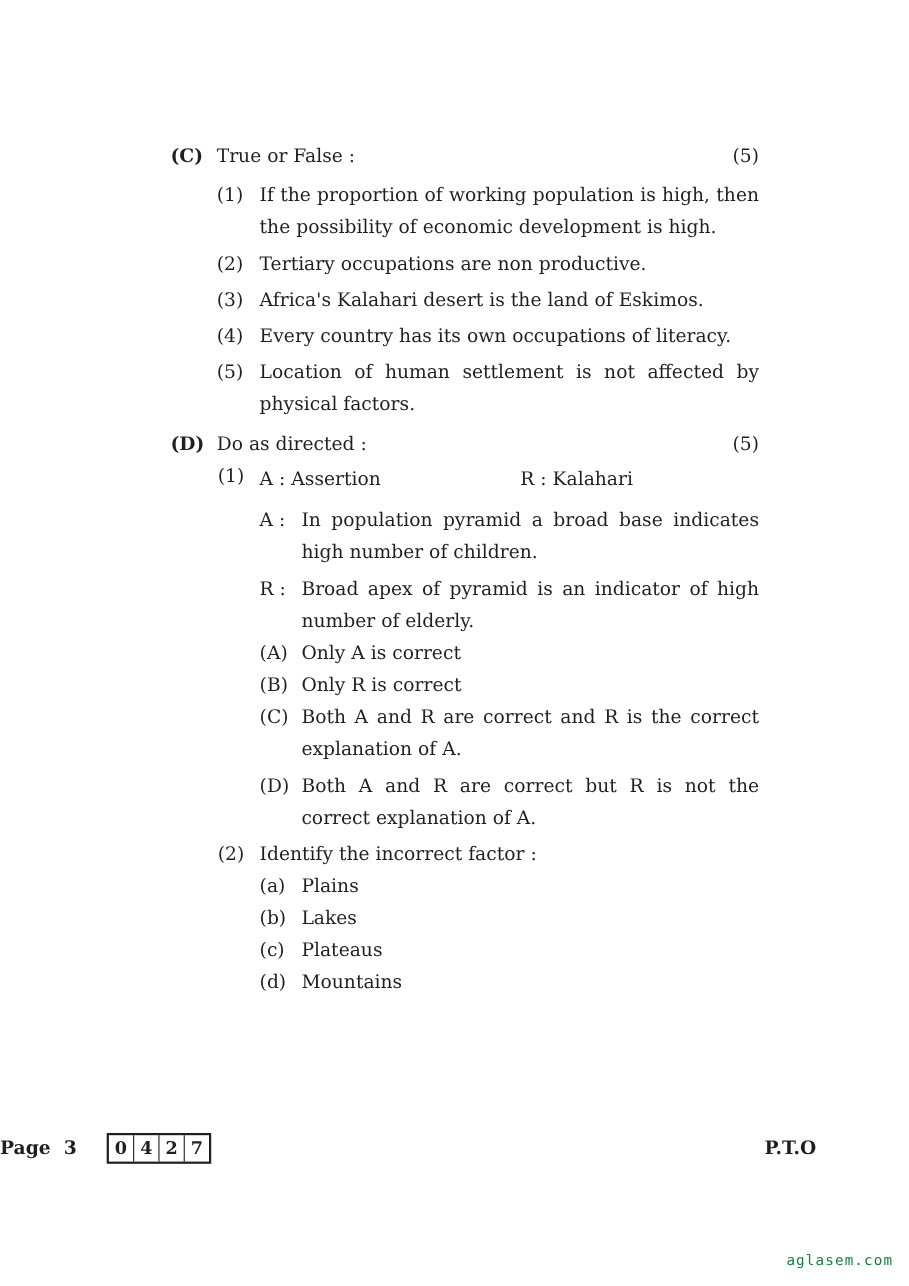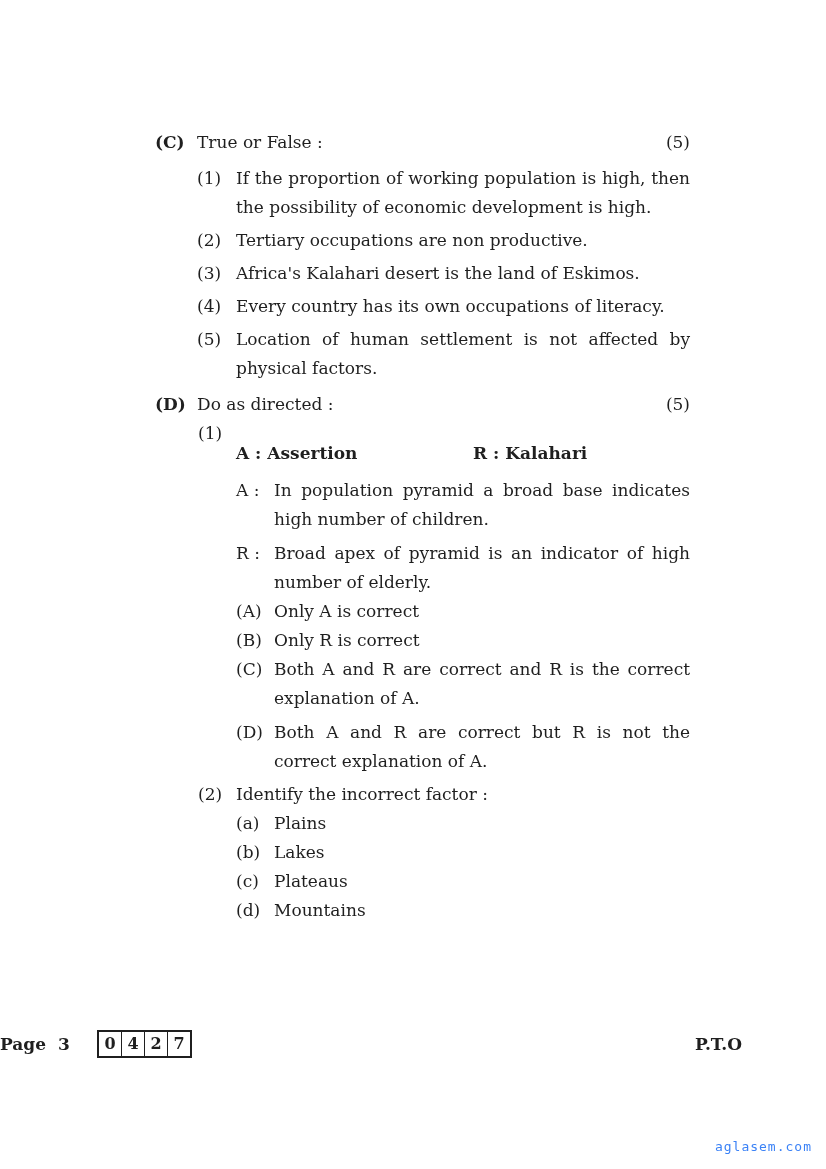--- a/index.html
+++ b/index.html
@@ -29,21 +29,21 @@
   .c-item { display: flex; margin-bottom: 4px; }
   .c-item-num { width: 39px; flex: 0 0 auto; }
   .c-item-text { flex: 1 1 auto; text-align: justify; }
 
   .d-section { margin-top: 7px; }
   .d-body { margin-left: 43px; }
   .d-q { display: flex; }
   .d-q-num { width: 38px; flex: 0 0 auto; }
   .d-q-content { flex: 1 1 auto; }
 
-  .ar-keys { display: flex; margin-top: 20px; font-weight: bold; }
+  .ar-keys { display: flex; margin-top: 3px; }
   .ar-key-a { width: 237px; flex: 0 0 auto; }
 
   .ar-row { display: flex; }
   .ar-row-a { margin-top: 8px; }
   .ar-row-r { margin-top: 5px; }
   .ar-label { width: 38px; flex: 0 0 auto; }
   .ar-text { flex: 1 1 auto; text-align: justify; }
 
   .opt-row { display: flex; }
   .opt-row-d { margin-top: 5px; }
@@ -83,21 +83,21 @@
     right: 84px;
     top: 1030px;
     font-weight: bold;
   }
   .watermark {
     position: absolute;
     right: 14px;
     bottom: 8px;
     font-family: "DejaVu Sans Mono", "Liberation Mono", monospace;
     font-size: 13px;
-    color: #3b82f6;
+    color: #15803d;
     letter-spacing: 1px;
   }
 </style>
 </head>
 <body>
 
 <div class="sheet">
   <div class="content">
 
     <div>

